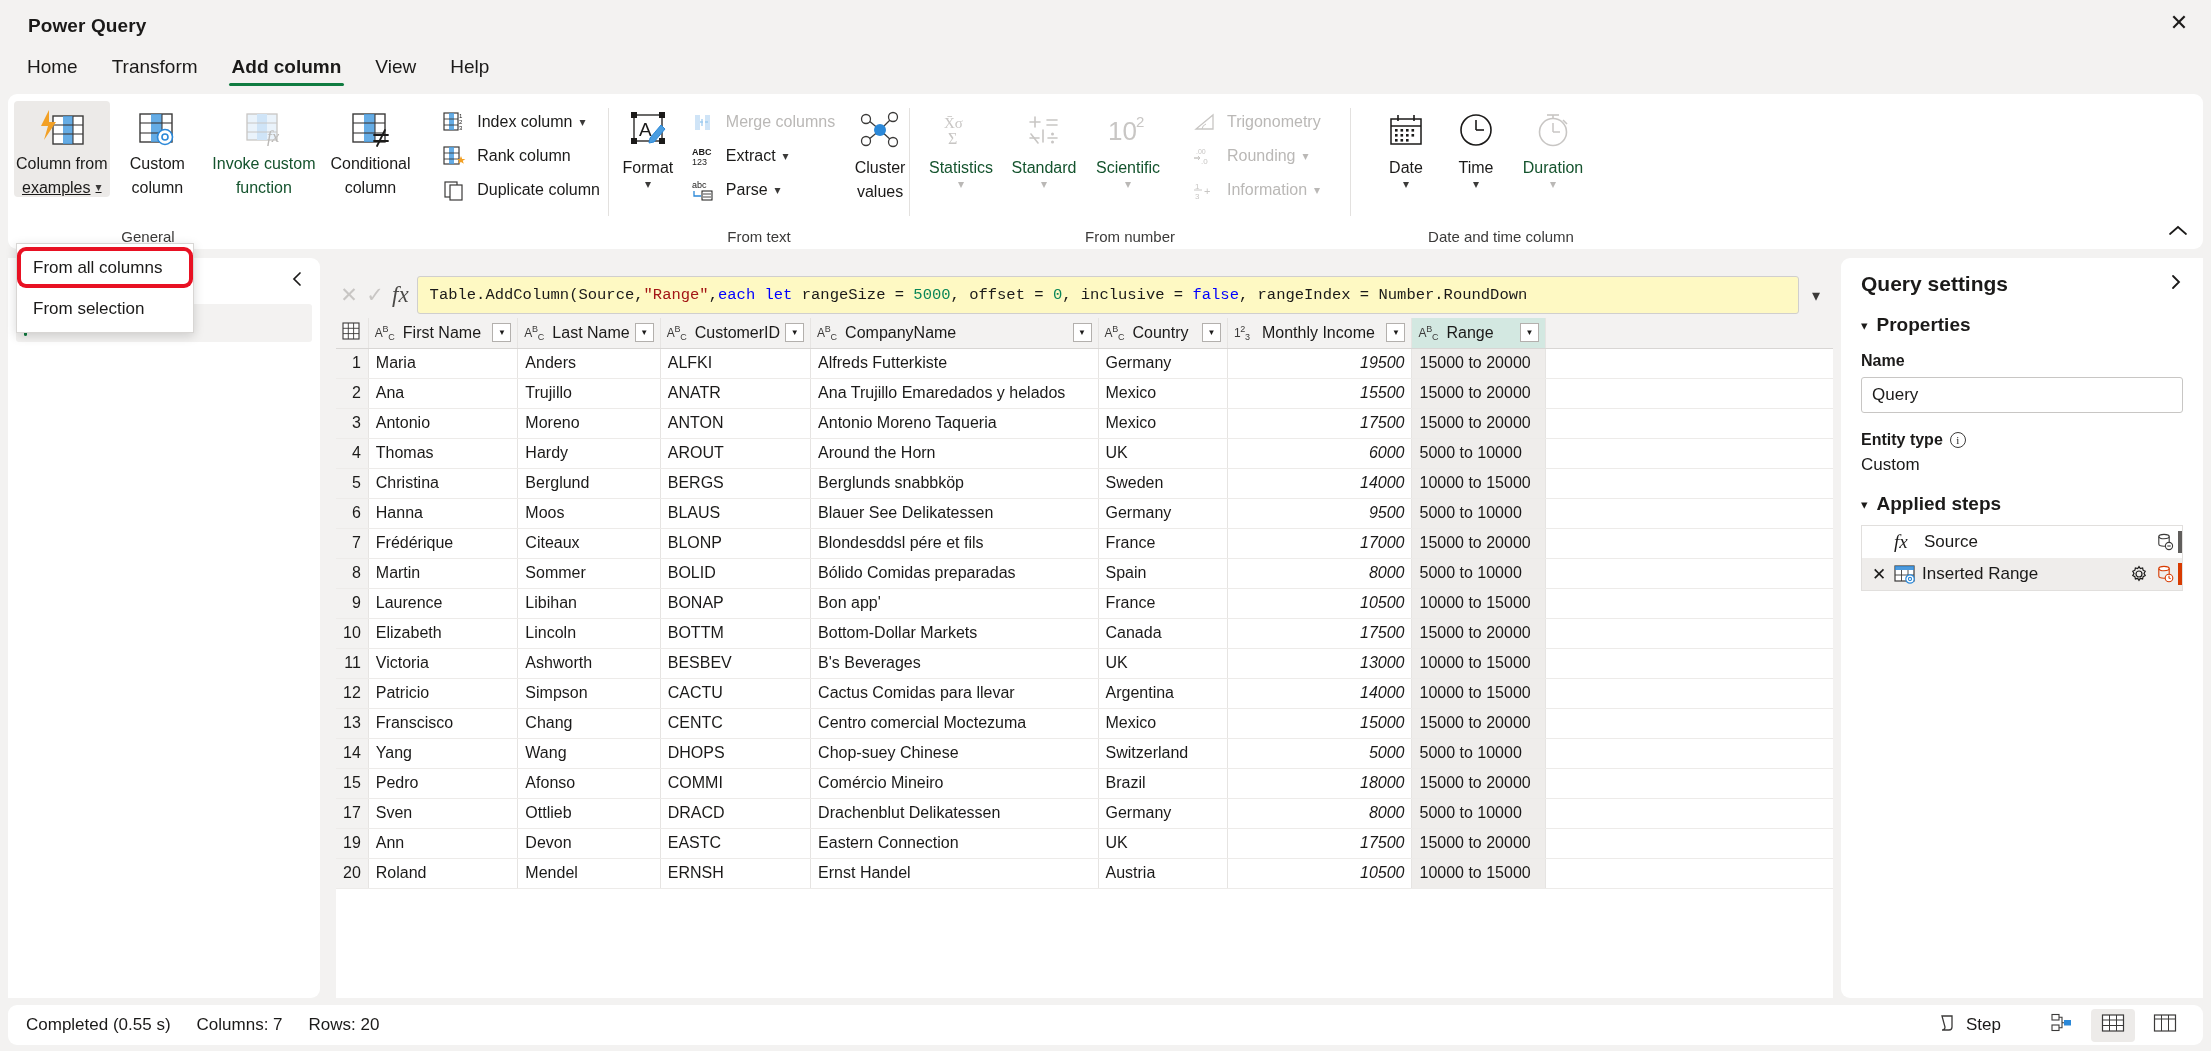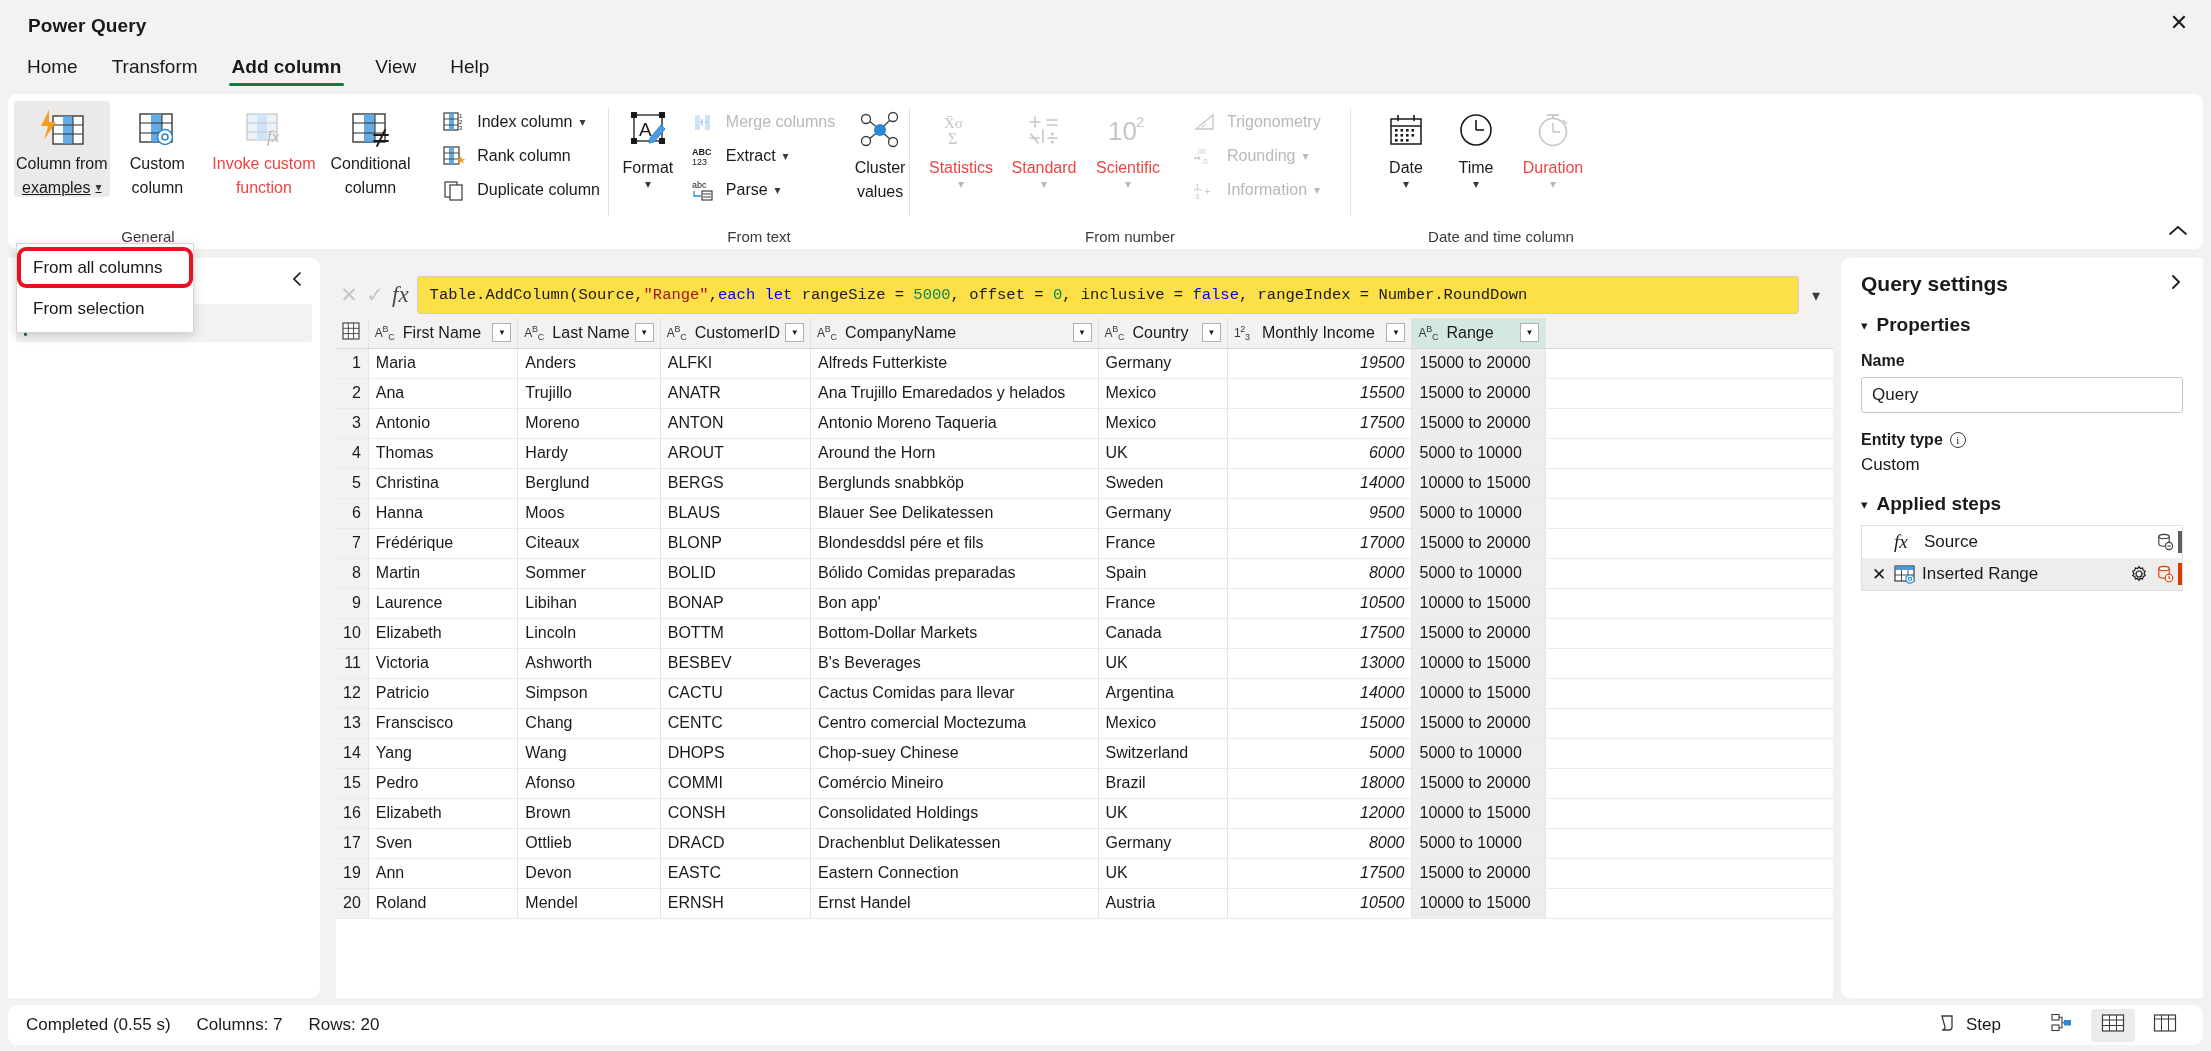--- a/index.html
+++ b/index.html
@@ -60,21 +60,21 @@
   }
   .rsep { width: 1px; height: 108px; background: #e3e1df; margin-top: 14px; flex: none; }
 
   
   .bigbtn {
     width: 104px; display: inline-flex; flex-direction: column; align-items: center;
     padding-top: 6px; vertical-align: top; text-align: center;
   }
   .bigbtn.sel { background: #eceae8; border-radius: 4px; }
   .bigbtn .blabel { font-size: 16px; line-height: 19px; color: #1b1a19; margin-top: 5px; }
-  .bigbtn.dis .blabel { color: #ef4444; }
+  .bigbtn.dis .blabel { color: #14532d; }
   .bigbtn .svgbox { height: 46px; display:flex; align-items:center; justify-content:center; }
   .chev { font-size: 12px; color:#3b3a39; }
   .chev.dis { color:#bab8b6; }
 
   
   .smallbtn {
     display: flex; align-items: center; height: 34px; padding: 0 8px; font-size: 16px;
     white-space: nowrap; color: #1b1a19;
   }
   .smallbtn.dis { color: #bab8b6; }
@@ -96,21 +96,21 @@
 
   
   .fxbar {
     position: absolute; left: 336px; top: 274px; width: 1497px; height: 42px;
     display: flex; align-items: center;
   }
   .fxicon { width: 26px; text-align:center; font-size: 21px; color:#c8c6c4; }
   .fxicon.chk { color:#c8c6c4; }
   .fx-f { font-family: "Liberation Serif", serif; font-style: italic; font-size: 23px; color:#4a4947; margin: 0 8px 0 4px;}
   .fxinput {
-    flex: 1; height: 38px; background:#fde047; border: 1px solid #d0cfce; border-radius: 3px;
+    flex: 1; height: 38px; background:#fef9c3; border: 1px solid #d0cfce; border-radius: 3px;
     display:flex; align-items:center; padding: 0 12px;
     font-family: "Liberation Mono", monospace; font-size: 15.5px; color:#1b1a19;
     overflow:hidden; white-space: nowrap;
   }
   .fx-str { color: #a31515; }
   .fx-kw  { color: #0000ff; }
   .fx-num { color: #098658; }
   .fxexpand { width: 34px; text-align:center; font-size: 16px; color:#3b3a39; }
 
   
@@ -854,31 +854,20 @@
             <td class="">Pedro</td>
             <td class="">Afonso</td>
             <td class="">COMMI</td>
             <td class="">Comércio Mineiro</td>
             <td class="">Brazil</td>
             <td class="num">18000</td>
             <td class="rangecell">15000 to 20000</td>
             <td style="border-right: none;"></td>
           </tr>
           <tr>
-            <td class="rownum">16</td>
-            <td class="">Elizabeth</td>
-            <td class="">Brown</td>
-            <td class="">CONSH</td>
-            <td class="">Consolidated Holdings</td>
-            <td class="">UK</td>
-            <td class="num">12000</td>
-            <td class="rangecell">10000 to 15000</td>
-            <td style="border-right: none;"></td>
-          </tr>
-          <tr>
             <td class="rownum">17</td>
             <td class="">Sven</td>
             <td class="">Ottlieb</td>
             <td class="">DRACD</td>
             <td class="">Drachenblut Delikatessen</td>
             <td class="">Germany</td>
             <td class="num">8000</td>
             <td class="rangecell">5000 to 10000</td>
             <td style="border-right: none;"></td>
           </tr>

